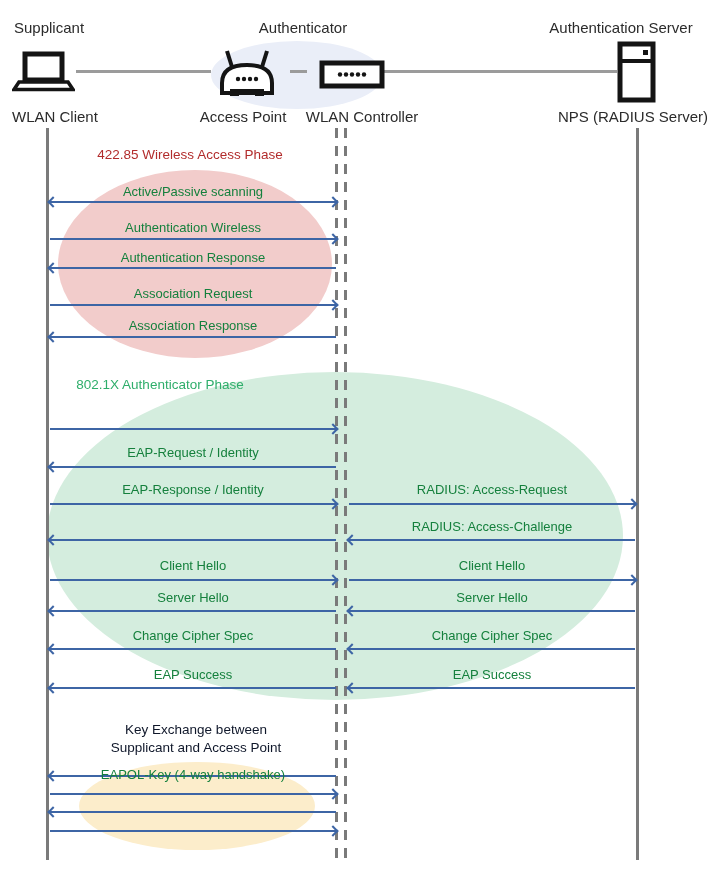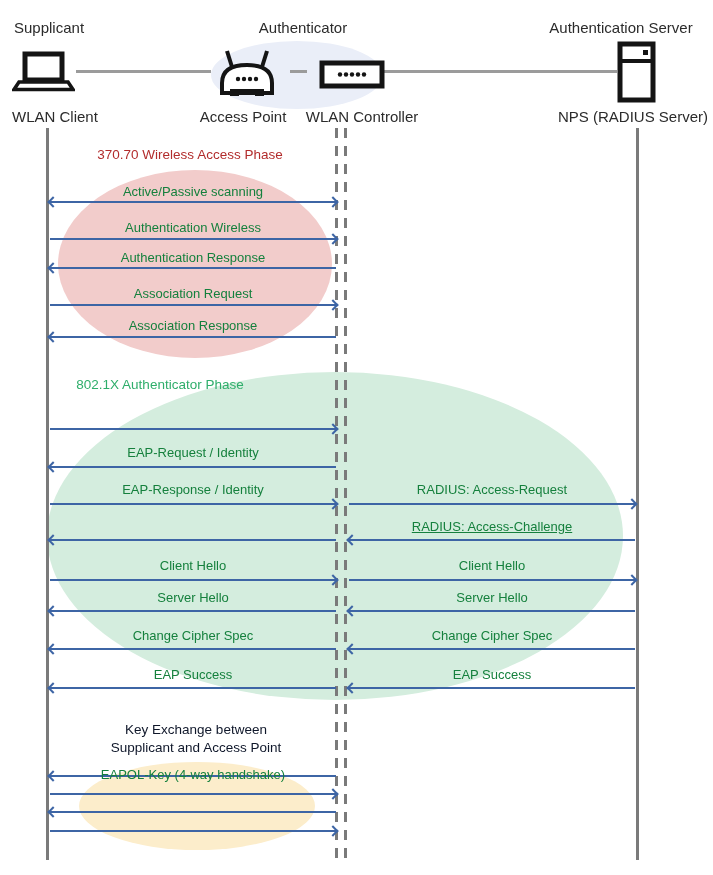--- a/index.html
+++ b/index.html
@@ -98,21 +98,21 @@
 
   <div class="ellipse el-pink"></div>
   <div class="ellipse el-green"></div>
   <div class="ellipse el-yellow"></div>
 
   <div class="lifeline" style="left:46px;"></div>
   <div class="lifeline dashed" style="left:335px;"></div>
   <div class="lifeline dashed" style="left:344px;"></div>
   <div class="lifeline" style="left:636px;"></div>
 
-  <div class="phase-title pt-red" style="left:60px;top:146px;width:260px;">370.70 Wireless Access Phase</div>
+  <div class="phase-title pt-red" style="left:60px;top:146px;width:260px;">422.85 Wireless Access Phase</div>
   <div class="phase-title pt-green" style="left:30px;top:376px;width:260px;">802.1X Authenticator Phase</div>
   <div class="phase-title pt-orange" style="left:66px;top:721px;width:260px;">
     <span style="display:block;">Key Exchange between</span>
     <span style="display:block;">Supplicant and Access Point</span>
   </div>
 
   <div class="msg-label lab-l" style="top:183px;">Active/Passive scanning</div>
   <div class="arrow span-l" style="top:197px;">
       <i class="shaft"></i>
       <i class="head head-l"></i>
@@ -162,21 +162,21 @@
   <div class="msg-label lab-r" style="top:481px;">RADIUS: Access-Request</div>
   <div class="arrow span-r" style="top:499px;">
       <i class="shaft"></i>
       <i class="head head-r"></i>
     </div>
 
   <div class="arrow span-l" style="top:535px;">
       <i class="shaft"></i>
       <i class="head head-l"></i>
     </div>
-  <div class="msg-label lab-r" style="top:518px;text-decoration:underline;">RADIUS: Access-Challenge</div>
+  <div class="msg-label lab-r" style="top:518px;">RADIUS: Access-Challenge</div>
   <div class="arrow span-r" style="top:535px;">
       <i class="shaft"></i>
       <i class="head head-l"></i>
     </div>
 
   <div class="msg-label lab-l" style="top:557px;">Client Hello</div>
   <div class="arrow span-l" style="top:575px;">
       <i class="shaft"></i>
       <i class="head head-r"></i>
     </div>

